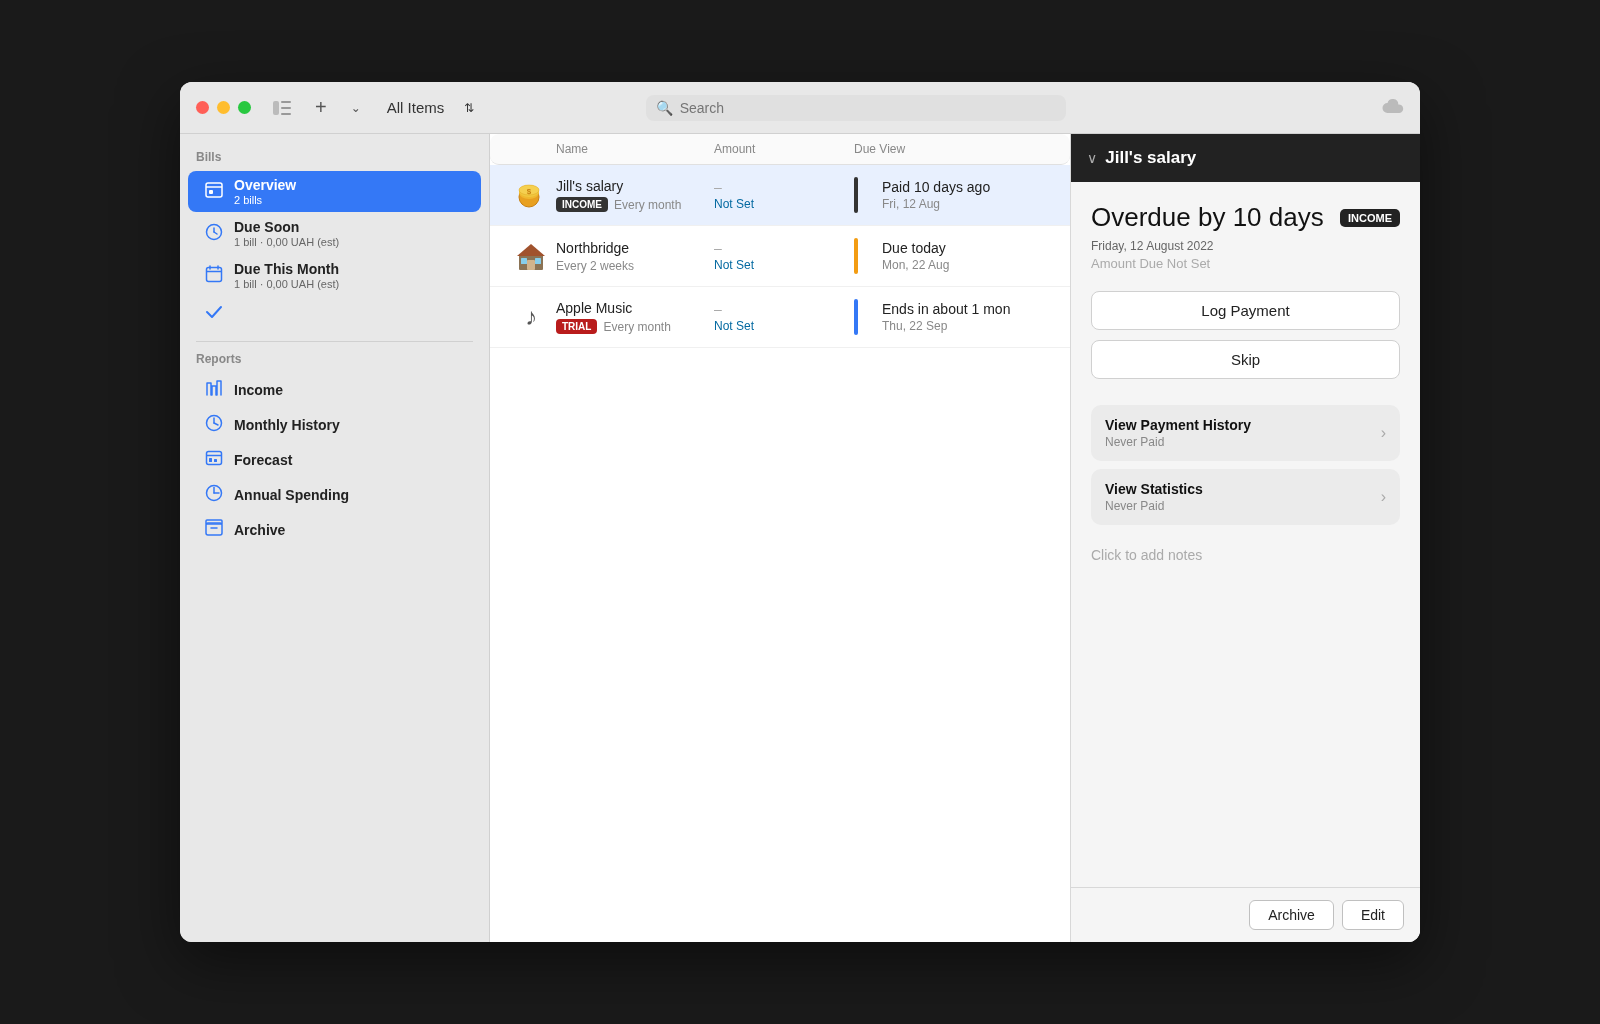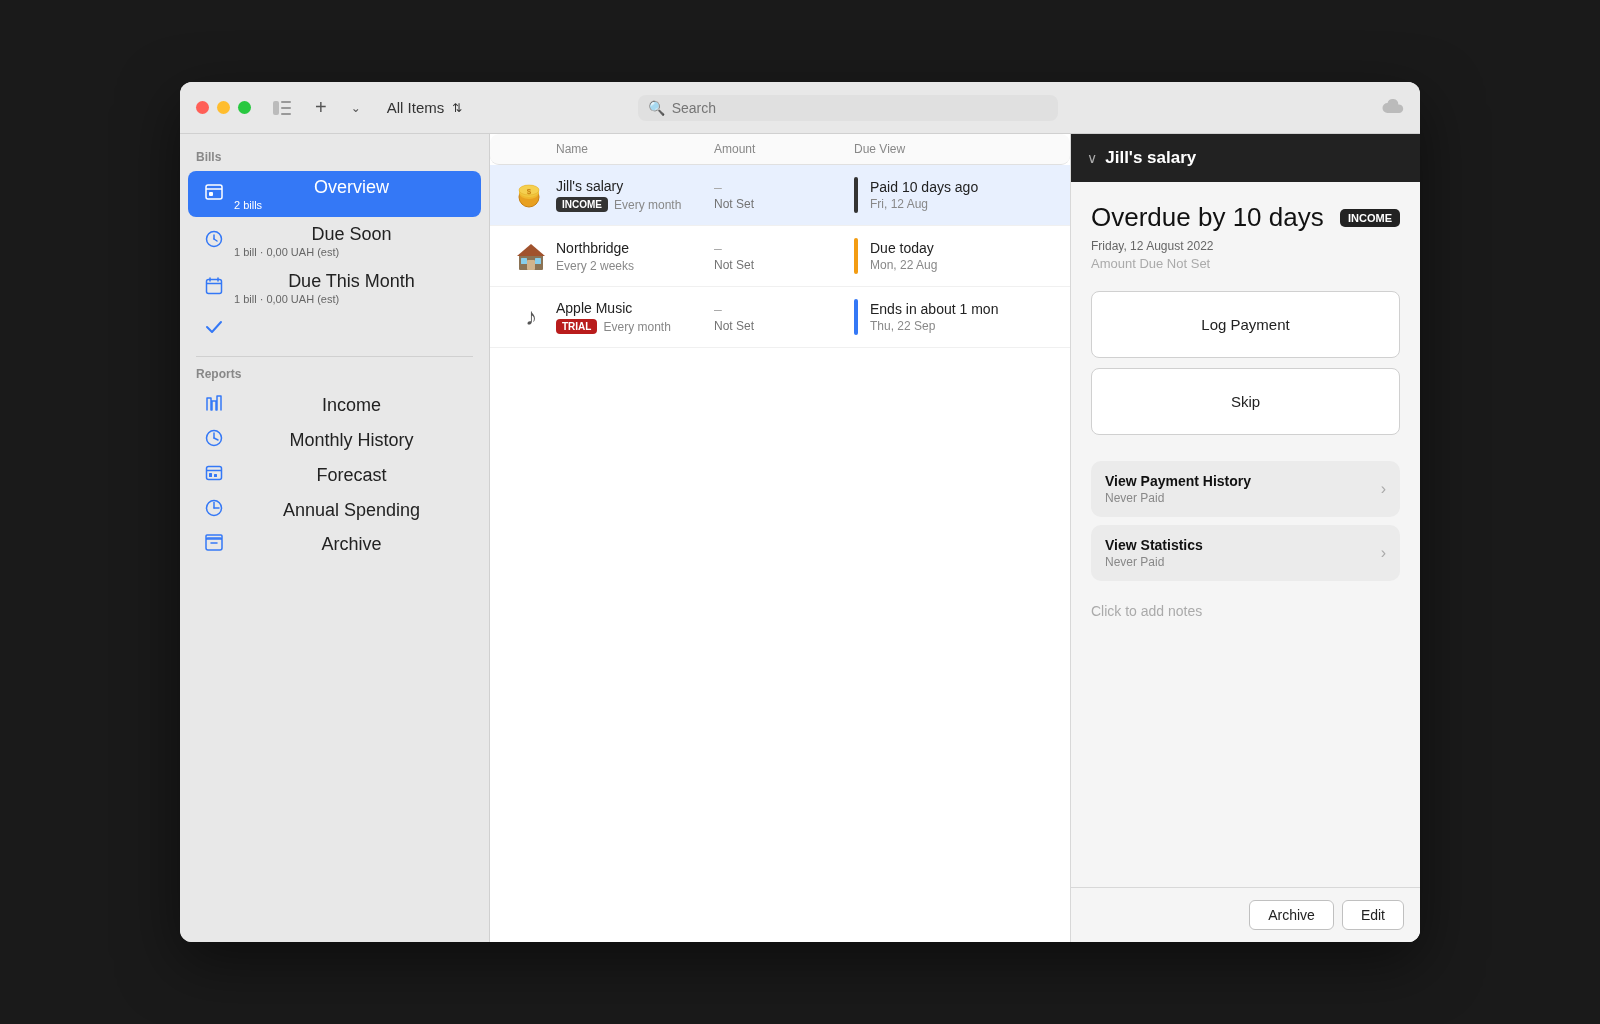--- a/index.html
+++ b/index.html
@@ -63,21 +63,21 @@
     }
     .all-items-btn {
       background: none;
       border: none;
       cursor: pointer;
       font-size: 15px;
       font-weight: 500;
       color: #333;
       display: flex;
       align-items: center;
-      gap: 8px;
+      gap: 20px;
       padding: 4px 8px;
       border-radius: 6px;
     }
     .search-bar {
       flex: 1;
       max-width: 420px;
       margin: 0 auto;
       background: #e0e0e0;
       border-radius: 8px;
       display: flex;
@@ -138,24 +138,23 @@
     .sidebar-item.active .sidebar-item-sub { color: white; }
     .sidebar-item-icon {
       font-size: 16px;
       width: 20px;
       text-align: center;
       color: #3478f6;
     }
     .sidebar-item.active .sidebar-item-icon { color: white; }
     .sidebar-item-text { flex: 1; }
     .sidebar-item-label {
-      font-size: 18px;
-      font-weight: 400;
+      font-size: 14px;
+      font-weight: 700;
       color: #222;
-      text-align: center;
     }
     .sidebar-item-sub {
       font-size: 11px;
       color: #666;
       margin-top: 1px;
     }
     .sidebar-divider {
       height: 1px;
       background: #d0d0d0;
       margin: 10px 16px;
@@ -225,27 +224,27 @@
     .item-freq {
       font-size: 12px;
       color: #888;
     }
     .item-amount {
       font-size: 14px;
       color: #aaa;
     }
     .item-amount-sub {
       font-size: 12px;
-      color: #737373;
+      color: #0369a1;
       margin-top: 2px;
     }
     .due-date-wrap {
       display: flex;
       align-items: center;
-      gap: 12px;
+      gap: 24px;
     }
     .due-indicator {
       width: 4px;
       height: 36px;
       border-radius: 2px;
       flex-shrink: 0;
     }
     .due-dark { background: #333; }
     .due-orange { background: #f39c12; }
     .due-blue { background: #3478f6; }
@@ -315,21 +314,21 @@
       color: #666;
       margin-bottom: 3px;
     }
     .detail-amount-due {
       font-size: 13px;
       color: #aaa;
       margin-bottom: 20px;
     }
     .detail-btn {
       width: 100%;
-      padding: 24px;
+      padding: 10px;
       background: white;
       border: 1.5px solid #d0d0d0;
       border-radius: 8px;
       font-size: 15px;
       font-weight: 500;
       color: #222;
       cursor: pointer;
       margin-bottom: 10px;
       text-align: center;
     }

